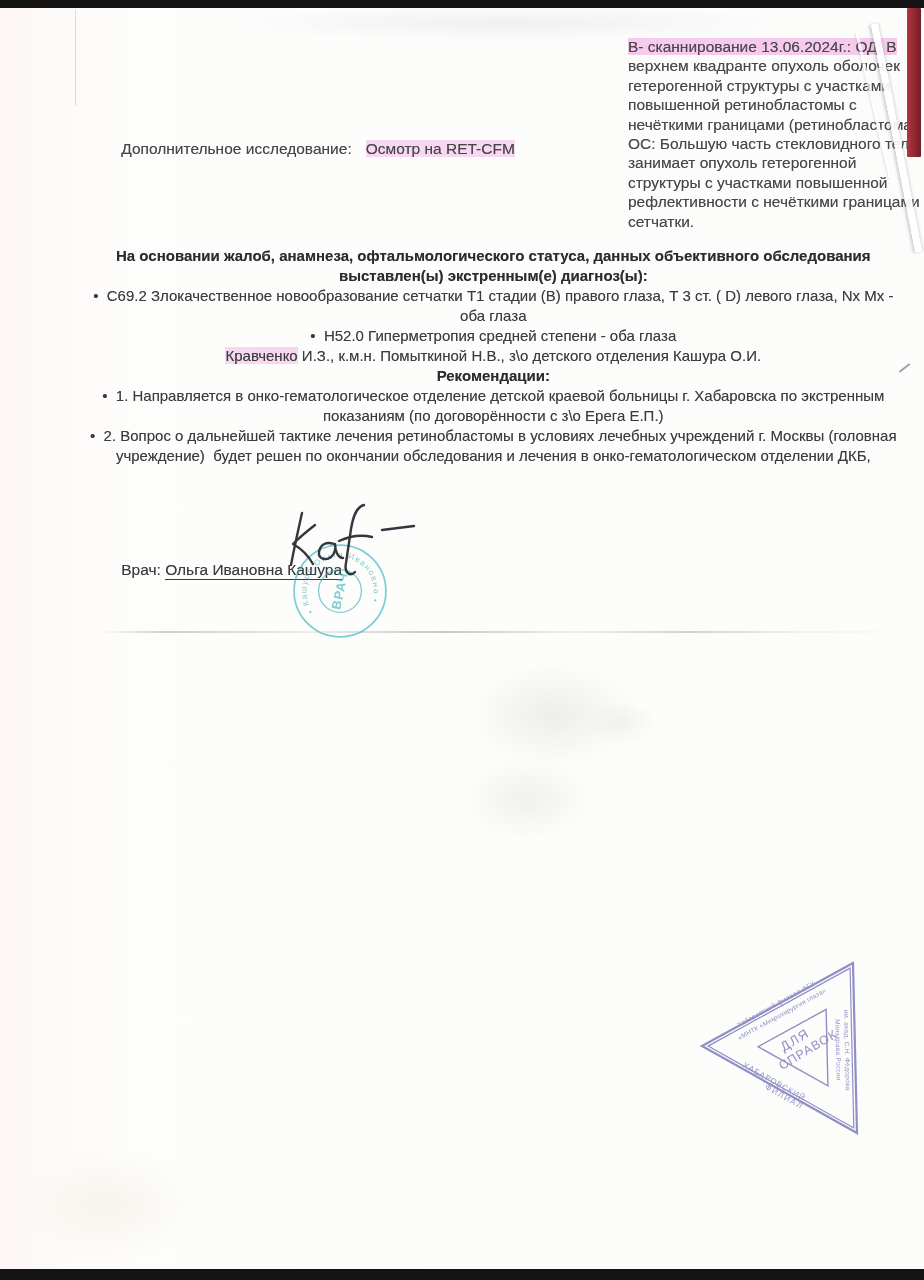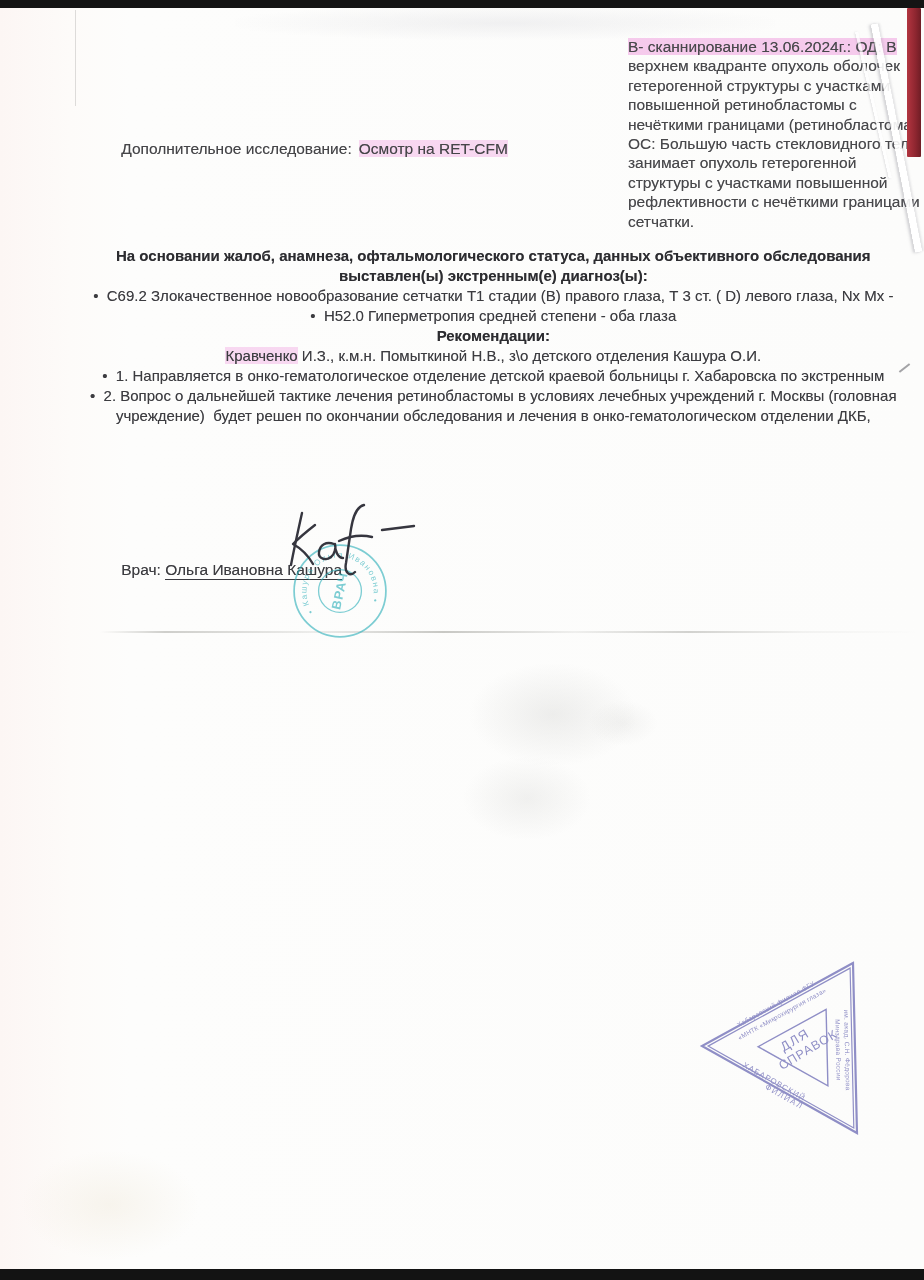--- a/index.html
+++ b/index.html
@@ -33,21 +33,21 @@
   
   .scan-note{position:absolute;left:628px;top:37px;width:292px;z-index:5;
     font-size:15.5px;line-height:19.4px;color:#48484b;text-shadow:0 0 .6px rgba(70,70,75,.55);}
   .scan-note .line{white-space:pre;}
   .hl-strong{background:rgba(238,148,220,.48);}
   .hl{background:rgba(238,150,221,.36);}
   .hl-line{background:rgba(240,170,226,.24);}
   
   .addl{position:absolute;left:104px;top:122px;z-index:5;font-size:15.5px;white-space:pre;
     color:#454548;text-shadow:0 0 .6px rgba(70,70,75,.5);}
-  .addl .value{margin-left:7px;}
+  .addl .value{margin-left:14px;}
   
   .body-block{position:absolute;left:90px;top:246px;z-index:5;font-size:15px;
     color:#3c3c40;text-shadow:0 0 .6px rgba(60,60,66,.5);text-align:center;}
   .body-block .bline{height:20px;line-height:20px;white-space:pre;}
   .body-block .bold{font-weight:700;color:#2c2c30;}
   
   .doctor{position:absolute;left:104px;top:543px;z-index:5;font-size:15.5px;white-space:pre;
     color:#3c3c40;text-shadow:0 0 .6px rgba(60,60,66,.5);}
   .doctor .name{border-bottom:1.4px solid #3a3a40;padding-bottom:1px;}
   
@@ -88,24 +88,26 @@
   </div>
 
   <div class="addl">
     <span>Дополнительное исследование:</span><span class="value hl">Осмотр на RET-CFM</span>
   </div>
 
   <div class="body-block">
     <div class="bline bold">На основании жалоб, анамнеза, офтальмологического статуса, данных объективного обследования</div>
     <div class="bline bold">выставлен(ы) экстренным(е) диагноз(ы):</div>
     <div class="bline">•  C69.2 Злокачественное новообразование сетчатки Т1 стадии (В) правого глаза, Т 3 ст. ( D) левого глаза, Nx Mx -</div>
+    <div class="bline">оба глаза</div>
     <div class="bline">•  H52.0 Гиперметропия средней степени - оба глаза</div>
+    <div class="bline"><span class="hl">Кравченко</span><span> И.З., к.м.н. Помыткиной Н.В., з\о детского отделения Кашура О.И.</span></div>
     <div class="bline bold">Рекомендации:</div>
-    <div class="bline"><span class="hl">Кравченко</span><span> И.З., к.м.н. Помыткиной Н.В., з\о детского отделения Кашура О.И.</span></div>
     <div class="bline">•  1. Направляется в онко-гематологическое отделение детской краевой больницы г. Хабаровска по экстренным</div>
+    <div class="bline">показаниям (по договорённости с з\о Ерега Е.П.)</div>
     <div class="bline">•  2. Вопрос о дальнейшей тактике лечения ретинобластомы в условиях лечебных учреждений г. Москвы (головная</div>
     <div class="bline">учреждение)  будет решен по окончании обследования и лечения в онко-гематологическом отделении ДКБ,</div>
   </div>
 
   <div class="doctor">
     <span>Врач: </span><span class="name">Ольга Ивановна Кашура</span>
   </div>
 
   <svg class="stamp-round" width="102" height="102" viewBox="0 0 100 100">
     <g stroke="#2fb0ba" fill="none">

